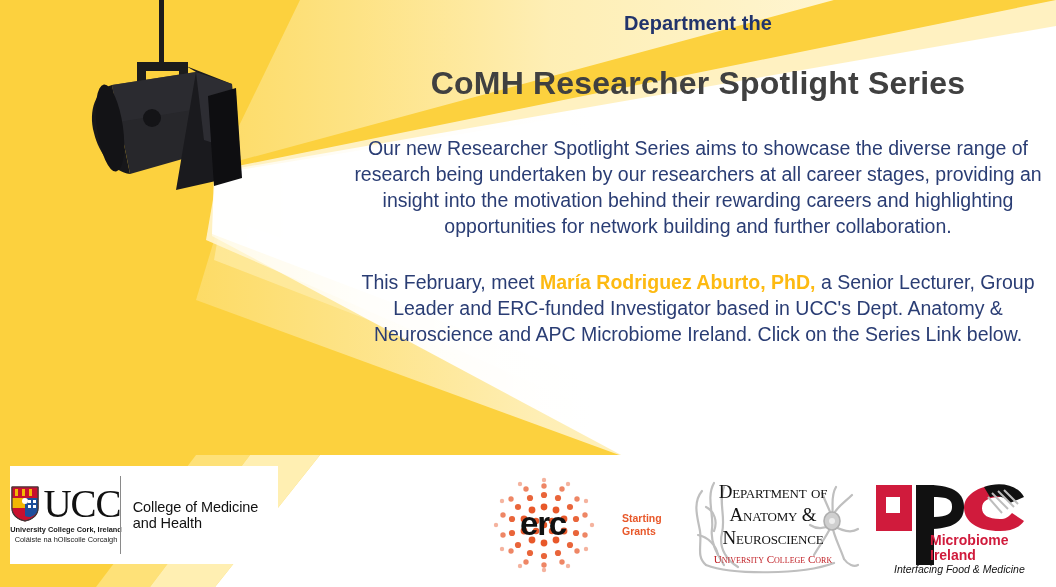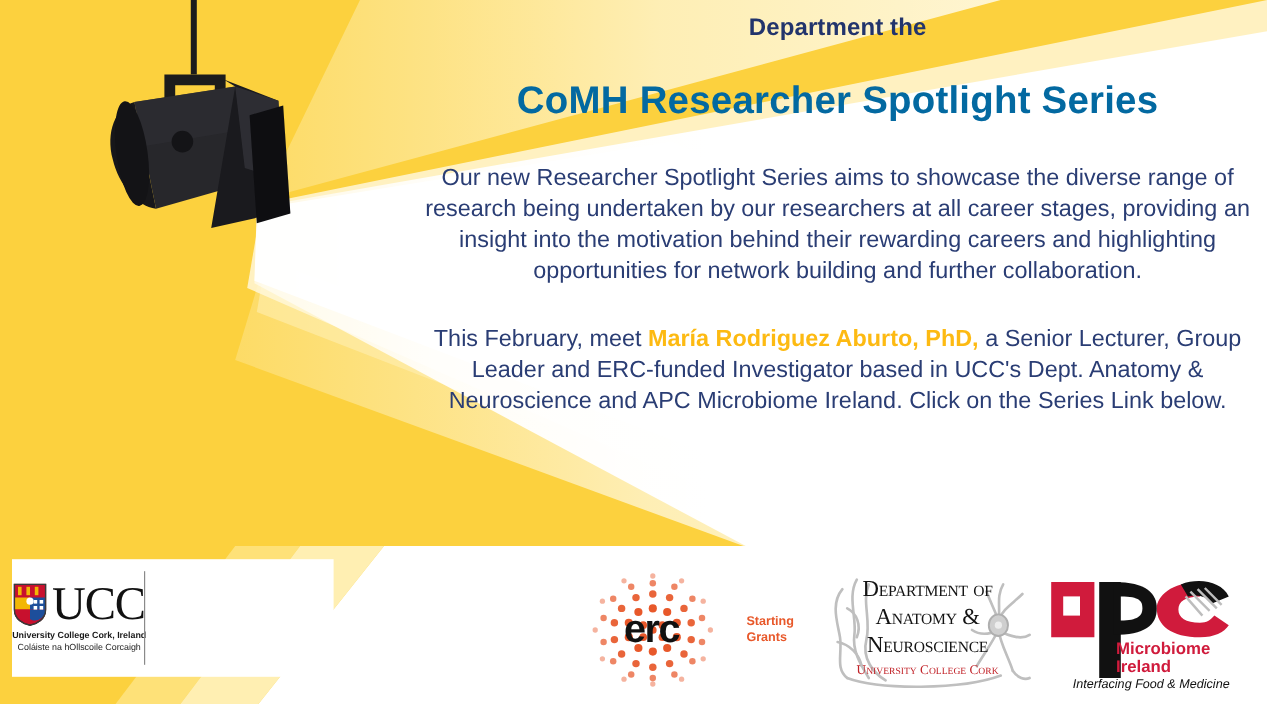--- a/index.html
+++ b/index.html
@@ -52,21 +52,21 @@
     font-size: 20px;
     font-weight: bold;
     letter-spacing: 0.1px;
     color: #22346C;
   }
   .headline {
     margin: 0;
     padding-top: 30px;
     font-size: 32px;
     font-weight: bold;
-    color: #0369a1;
+    color: #404040;
     letter-spacing: 0.2px;
   }
   .para {
     margin: 0 auto;
     font-size: 19.5px;
     line-height: 1.33;
     color: #2A3D74;
     width: 690px;
   }
   .para-1 { padding-top: 43px; }
@@ -310,20 +310,21 @@
             <rect x="17" y="19" width="3" height="3" fill="#fff"></rect>
             <rect x="22" y="19" width="3" height="3" fill="#fff"></rect>
             <path d="M1 1 H27 V22 C27 30 20 34 14 35 C8 34 1 30 1 22 Z" fill="none" stroke="#3a3a3a" stroke-width="1.2"></path>
           </svg>
           <span class="ucc-word">UCC</span>
         </div>
         <div class="ucc-sub1">University College Cork, Ireland</div>
         <div class="ucc-sub2">Coláiste na hOllscoile Corcaigh</div>
       </div>
       <div class="ucc-divider"></div>
+      <div class="ucc-title">College of Medicine and Health</div>
     </div>
 
     <div class="erc-logo">
       <div class="erc-mark">
         <svg width="104" height="96" viewBox="0 0 104 96" xmlns="http://www.w3.org/2000/svg">
           <g fill="#E8582A" id="erc-dots">
 
             <g opacity="1">
               <circle cx="52" cy="30" r="3.4"></circle>
                 <circle cx="64" cy="33" r="3.4"></circle>

